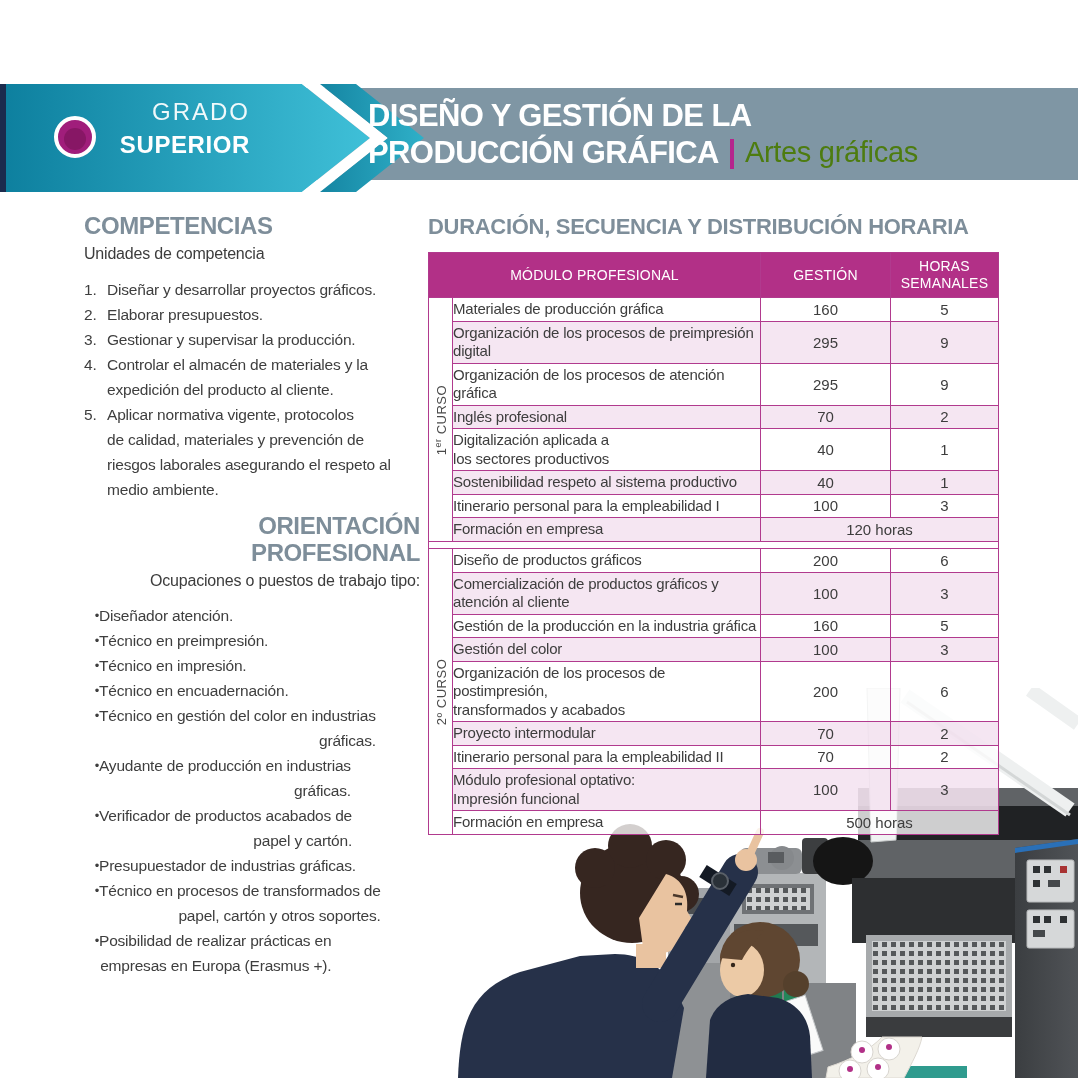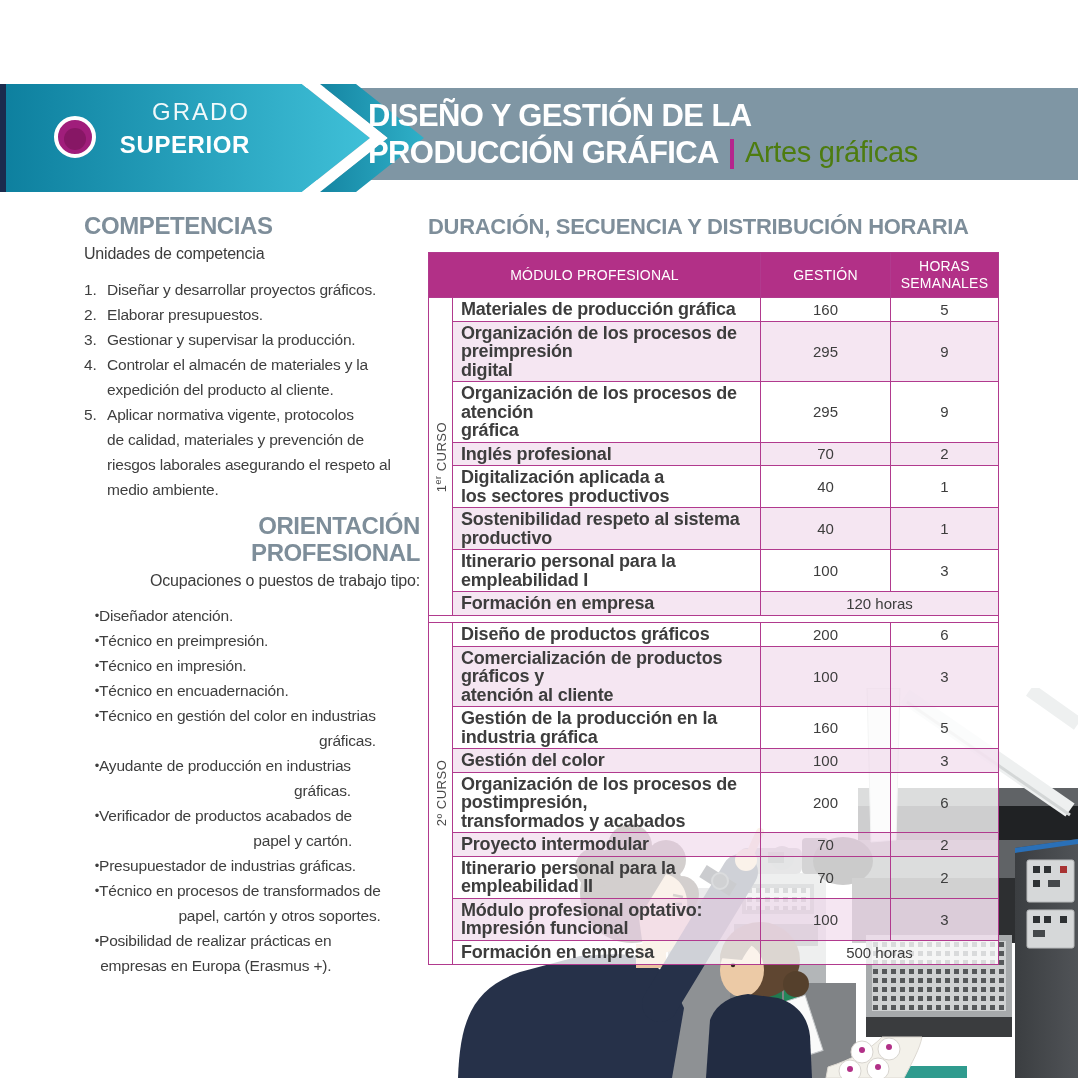--- a/index.html
+++ b/index.html
@@ -38,21 +38,21 @@
   li.item .t { white-space:pre-line; }
 
   
   .tbl-title { left:428px; top:214px; width:600px; color:#7e8e9a; font-size:22px; font-weight:700; letter-spacing:-.3px; }
   .sched { left:428px; top:252px; width:570px; border-collapse:collapse; table-layout:fixed; }
   .sched th {
     background:#b23087; color:#fff; font-weight:400; font-size:14px; line-height:17px;
     padding:5px 2px; border:1px solid #b13a8e; text-align:center; white-space:pre-line; letter-spacing:.2px;
   }
   .sched td { border:1px solid #b13a8e; color:#3d3d3d; }
-  .sched td.mod { padding:2px 8px; font-size:18px; line-height:18.5px; letter-spacing:-.2px; white-space:pre-line;font-weight:bold; }
+  .sched td.mod { padding:2px 0; font-size:15px; line-height:18.5px; letter-spacing:-.2px; white-space:pre-line; }
   .sched td.num { text-align:center; font-size:15px; padding:2px 0; }
   .sched td.span2 { text-align:center; font-size:15px; padding:3px 0; }
   .sched tr.w td { background:rgba(255,255,255,.78); }
   .sched tr.p td { background:rgba(244,227,240,.88); }
   .sched td.curso { background:rgba(255,255,255,.78); position:relative; padding:0; }
   .rot {
     position:absolute; top:50%; left:50%;
     transform:translate(-50%,-50%) rotate(-90deg);
     font-size:13px; color:#4a4a4a; letter-spacing:.5px; white-space:nowrap;
   }

